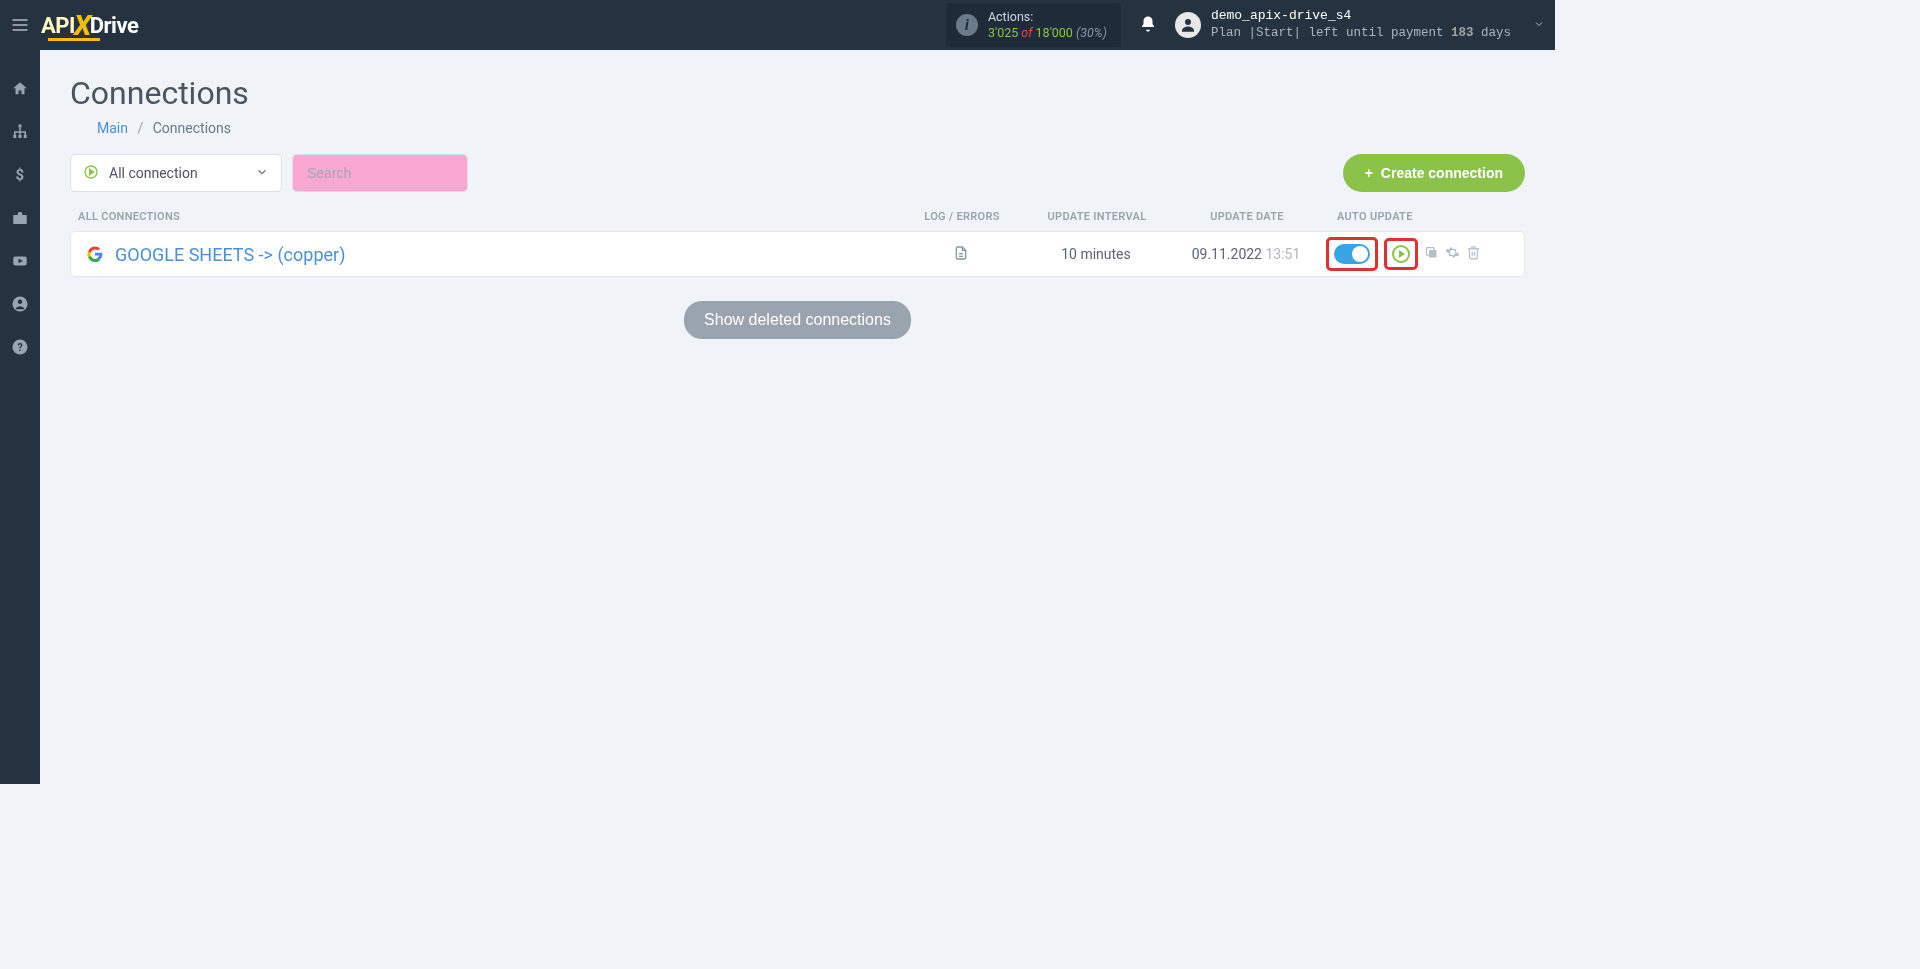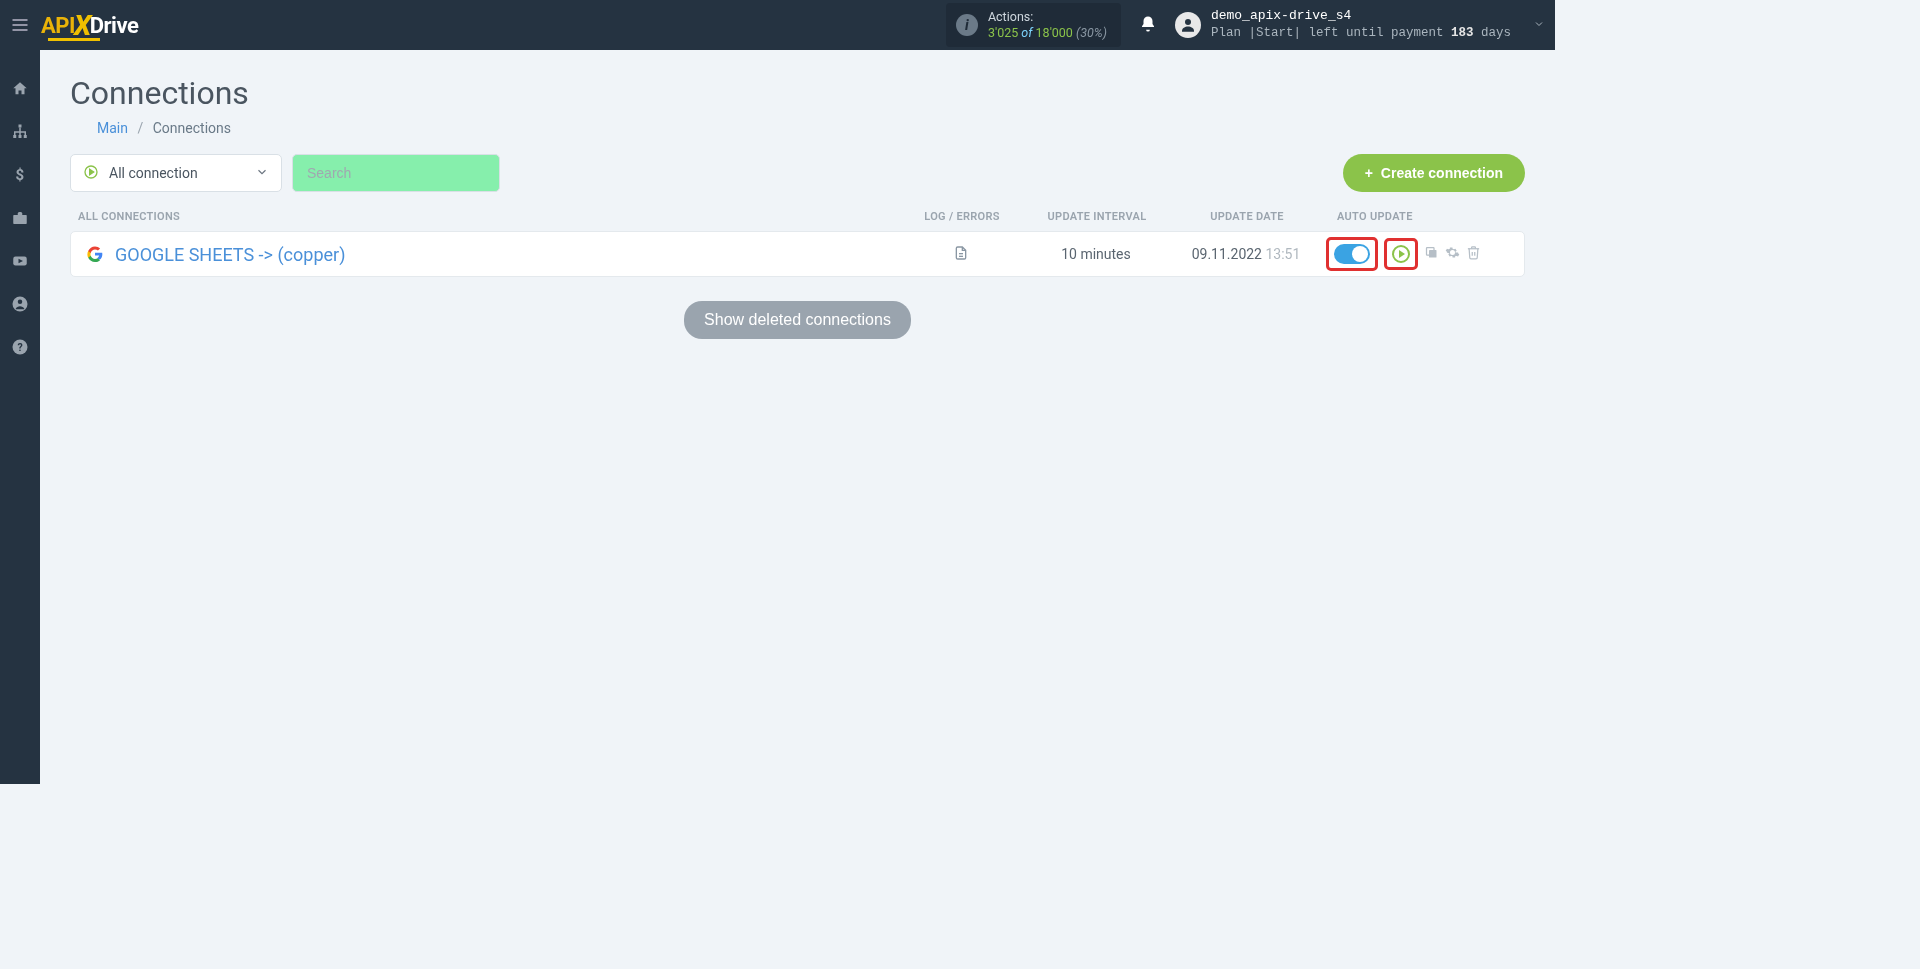--- a/index.html
+++ b/index.html
@@ -3,42 +3,42 @@
 <meta charset="utf-8">
 <style>
 * { margin: 0; padding: 0; box-sizing: border-box; }
 body { font-family: -apple-system, BlinkMacSystemFont, "Segoe UI", Roboto, Arial, sans-serif; background: #f0f4f8; color: #333; font-size: 14px; overflow: hidden; width: 1555px; height: 784px; }
 
 
 .topbar { height: 50px; background: #253341; display: flex; align-items: center; padding: 0 10px 0 5px; color: #fff; }
 .hamburger { width: 30px; height: 30px; display: flex; align-items: center; justify-content: center; cursor: pointer; color: #aab; }
 .hamburger svg { width: 20px; height: 20px; }
 .logo { display: flex; align-items: center; font-weight: 700; font-size: 22px; letter-spacing: -0.5px; margin-left: 6px; }
-.logo .api { color: #eab308; }
+.logo .api { color: #fef9c3; }
 .logo .x { color: #f0c000; font-size: 28px; font-style: italic; font-weight: 800; margin: 0 -1px; position: relative; }
 .logo .x::after { content: ""; position: absolute; bottom: 1px; left: -26px; width: 52px; height: 3px; background: #f0c000; }
 .logo .drive { color: #fff; }
 .top-spacer { flex: 1; }
 .actions-box { background: #1f2b38; border-radius: 4px; padding: 6px 14px 6px 10px; display: flex; align-items: center; gap: 10px; }
 .actions-box .info-ico { width: 22px; height: 22px; border-radius: 50%; background: #6b7a88; color: #1f2b38; display: flex; align-items: center; justify-content: center; font-weight: 800; font-style: italic; font-size: 14px; }
 .actions-box .acts { font-size: 12.5px; line-height: 1.3; }
 .actions-box .acts .l1 { color: #cfd7de; }
 .actions-box .acts .l2 .n1 { color: #8bc34a; }
-.actions-box .acts .l2 .of { color: #7dd3fc; font-style: italic; }
+.actions-box .acts .l2 .of { color: #ef4444; font-style: italic; }
 .actions-box .acts .l2 .n2 { color: #8bc34a; }
 .actions-box .acts .l2 .pct { color: #8a97a3; font-style: italic; }
 .bell { margin: 0 18px; color: #fff; }
 .bell svg { width: 18px; height: 18px; }
 .user-block { display: flex; align-items: center; gap: 10px; }
 .avatar { width: 26px; height: 26px; border-radius: 50%; background: #e8e8e8; display: flex; align-items: center; justify-content: center; }
 .avatar svg { width: 18px; height: 18px; fill: #253341; }
 .user-txt { font-size: 13px; line-height: 1.3; font-family: Liberation Mono, monospace; }
 .user-txt .uname { color: #fff; }
 .user-txt .uplan { color: #aab5be; font-size: 12.5px; }
-.user-txt .uplan .days { color: #e5e5e5; font-weight: 600; }
+.user-txt .uplan .days { color: #a3a3a3; font-weight: 600; }
 .caret-down { margin-left: 12px; color: #aab5be; }
 
 
 .shell { display: flex; height: calc(100% - 50px); }
 .sidebar { width: 40px; background: #253341; display: flex; flex-direction: column; align-items: center; padding-top: 30px; gap: 22px; }
 .sidebar .sb-item { color: #9aa4ae; cursor: pointer; }
 .sidebar .sb-item svg { width: 18px; height: 18px; }
 .main { flex: 1; overflow: auto; padding: 24px 30px; background: #f0f4f8; }
 
 .page-title { font-size: 32px; font-weight: 400; color: #4a5560; margin-bottom: 8px; }
@@ -47,21 +47,21 @@
 .breadcrumb .sep { margin: 0 6px; color: #9aa4ae; }
 
 .filter-row { display: flex; gap: 10px; align-items: center; margin-bottom: 18px; }
 .dropdown { height: 38px; border: 1px solid #d9e0e6; background: #fff; border-radius: 5px; display: flex; align-items: center; padding: 0 12px; gap: 10px; cursor: pointer; position: relative; }
 .dropdown.wd1 { width: 358px; }
 .dropdown.wd2 { width: 212px; }
 .dropdown .dd-ico { color: #b0b8bf; }
 .dropdown .dd-ico.play { color: #8bc34a; }
 .dropdown .dd-label { flex: 1; color: #4a5560; }
 .dropdown .dd-caret { color: #6b7580; }
-.search-input { height: 38px; border: 1px solid #d9e0e6; background: #86efac; border-radius: 5px; padding: 0 14px; width: 208px; font-size: 14px; color: #4a5560; outline: none; }
+.search-input { height: 38px; border: 1px solid #d9e0e6; background: #f9a8d4; border-radius: 5px; padding: 0 14px; width: 176px; font-size: 14px; color: #4a5560; outline: none; }
 .search-input::placeholder { color: #a0a8b0; }
 .filter-spacer { flex: 1; }
 .btn-create { height: 38px; background: #8bc34a; color: #fff; border: none; border-radius: 20px; padding: 0 22px; font-weight: 600; font-size: 14px; display: flex; align-items: center; gap: 8px; cursor: pointer; }
 
 .tbl-header { display: flex; font-size: 11px; font-weight: 600; letter-spacing: 0.3px; color: #9aa4ae; padding: 0 8px 8px; }
 .tbl-header .col-name { flex: 1; }
 .tbl-header .col-log { width: 130px; text-align: center; }
 .tbl-header .col-interval { width: 140px; text-align: center; }
 .tbl-header .col-date { width: 160px; text-align: center; }
 .tbl-header .col-auto { width: 190px; text-align: left; padding-left: 10px; }

